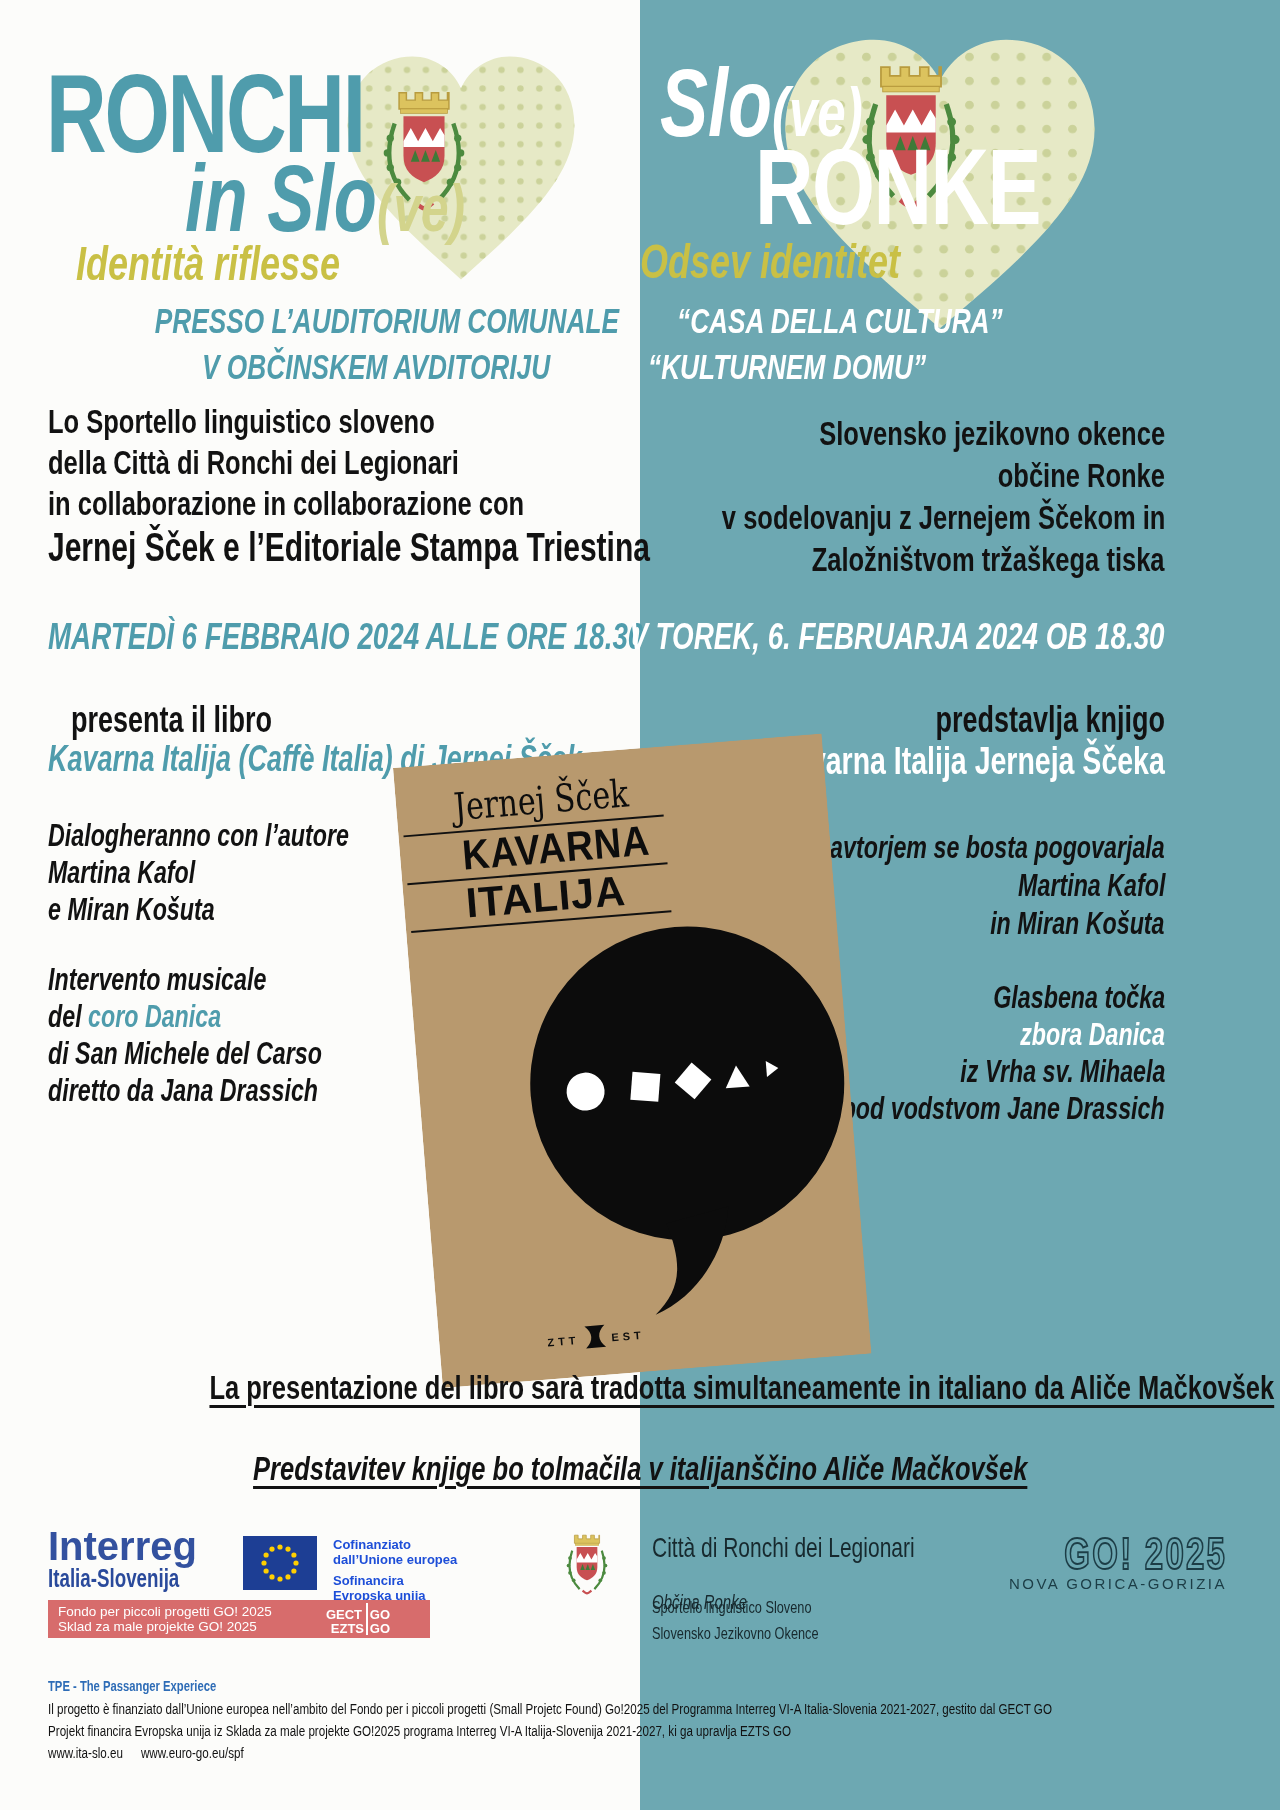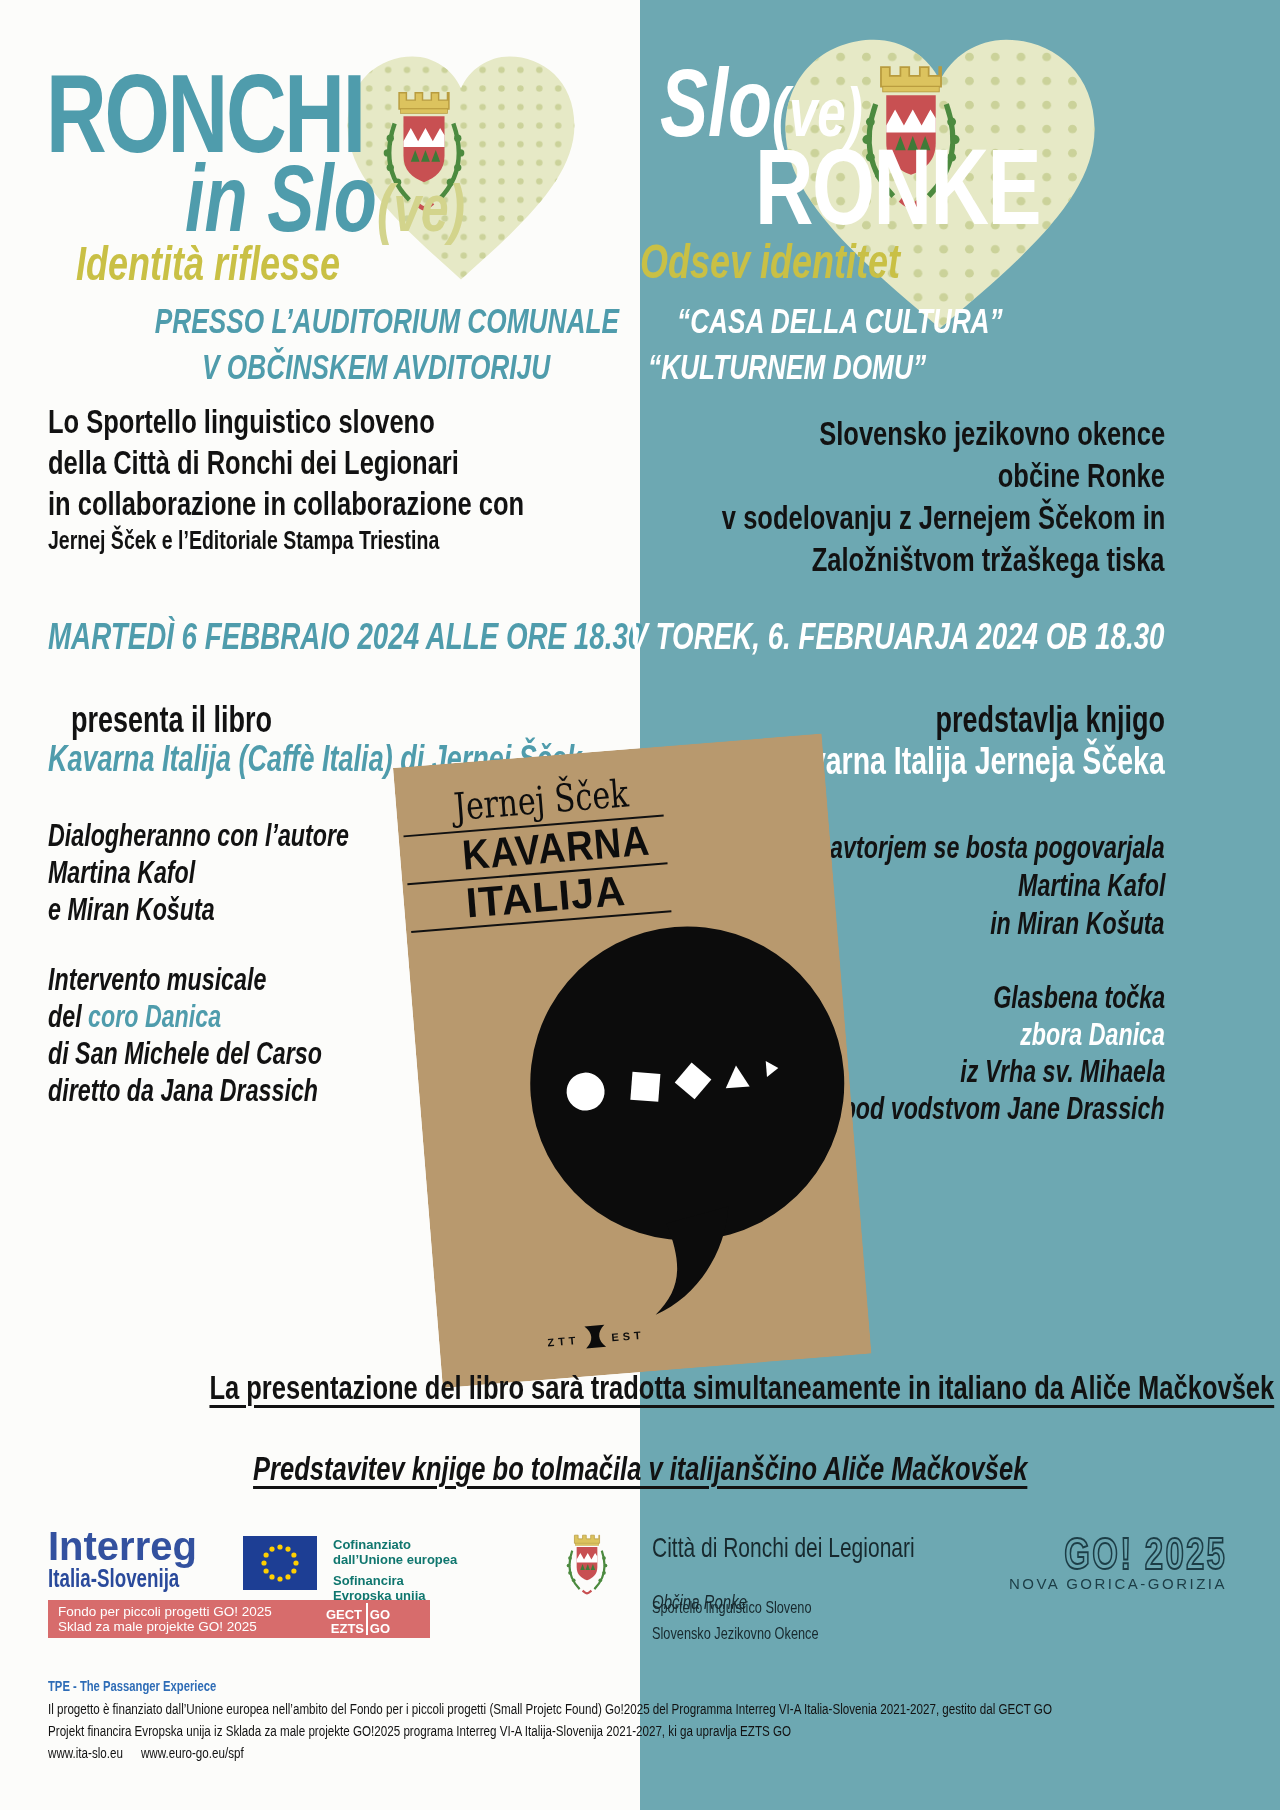--- a/index.html
+++ b/index.html
@@ -114,21 +114,21 @@
   <div class="t ral" style="left:0;width:550px;top:349px;font-size:35px;">
     <span class="cx or b i teal-txt">V OBČINSKEM AVDITORIJU</span>
   </div>
   <div class="t" style="left:648px;top:349px;font-size:35px;">
     <span class="cx ol b i white">“KULTURNEM DOMU”</span>
   </div>
 
   <div class="t" style="left:48px;top:404px;font-size:34px;"><span class="cx ol b ink">Lo Sportello linguistico sloveno</span></div>
   <div class="t" style="left:48px;top:445px;font-size:34px;"><span class="cx ol b ink">della Città di Ronchi dei Legionari</span></div>
   <div class="t" style="left:48px;top:486px;font-size:34px;"><span class="cx ol b ink">in collaborazione in collaborazione con</span></div>
-  <div class="t" style="left:48px;top:527px;font-size:26px;"><span class="cx ol b ink">Jernej Šček e l’Editoriale Stampa Triestina</span></div>
+  <div class="t" style="left:48px;top:527px;font-size:40px;"><span class="cx ol b ink">Jernej Šček e l’Editoriale Stampa Triestina</span></div>
 
   <div class="t" style="left:48px;top:618px;font-size:37px;"><span class="cx ol b i teal-txt">MARTEDÌ 6 FEBBRAIO 2024 ALLE ORE 18.30</span></div>
 
   <div class="t" style="left:48px;top:702px;font-size:36px;margin-left:23px;"><span class="cx ol b ink">presenta il libro</span></div>
   <div class="t" style="left:48px;top:741px;font-size:36px;"><span class="cx ol b i teal-txt">Kavarna Italija (Caffè Italia) di Jernej Šček</span></div>
 
   <div class="t" style="left:48px;top:820px;font-size:31px;"><span class="cx ol b i ink">Dialogheranno con l’autore</span></div>
   <div class="t" style="left:48px;top:857px;font-size:31px;"><span class="cx ol b i ink">Martina Kafol</span></div>
   <div class="t" style="left:48px;top:894px;font-size:31px;"><span class="cx ol b i ink">e Miran Košuta</span></div>
 
@@ -211,21 +211,21 @@
         <circle cx="45" cy="40.9" r="2.6"></circle>
       <circle cx="37" cy="43" r="2.6"></circle>
         <circle cx="29" cy="40.9" r="2.6"></circle>
         <circle cx="23.1" cy="35" r="2.6"></circle>
       <circle cx="21" cy="27" r="2.6"></circle>
         <circle cx="23.1" cy="19" r="2.6"></circle>
         <circle cx="29" cy="13.1" r="2.6"></circle>
     </g>
   </svg>
 
-  <div class="t" style="left:333px;top:1537px;font-size:13px;color:#0f766e;line-height:15px;white-space:nowrap;">
+  <div class="t" style="left:333px;top:1537px;font-size:13px;color:#1d4ed8;line-height:15px;white-space:nowrap;">
     <div class="b">Cofinanziato</div>
     <div class="b">dall’Unione europea</div>
     <div class="b" style="margin-top:6px;">Sofinancira</div>
     <div class="b">Evropska unija</div>
   </div>
 
   <div class="pinkbar">
     <div class="ln" style="left:10px;top:4px;">Fondo per piccoli progetti GO! 2025</div>
     <div class="ln" style="left:10px;top:19px;">Sklad za male projekte GO! 2025</div>
     <div style="position:absolute;right:62px;top:3px;bottom:3px;width:2px;background:#ffffff;"></div>

